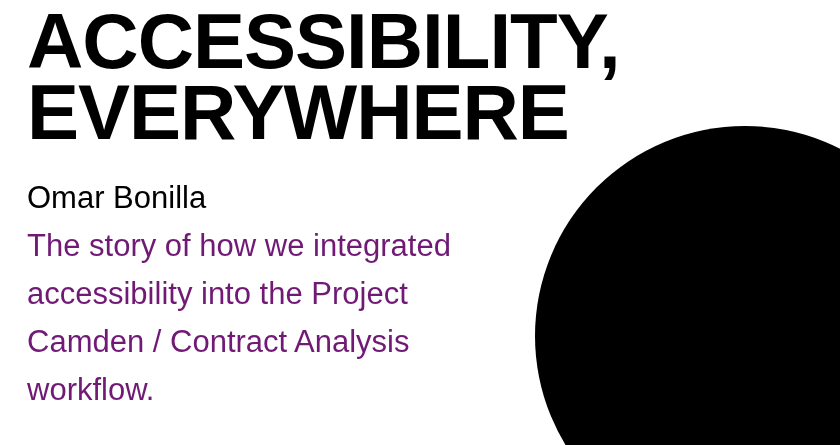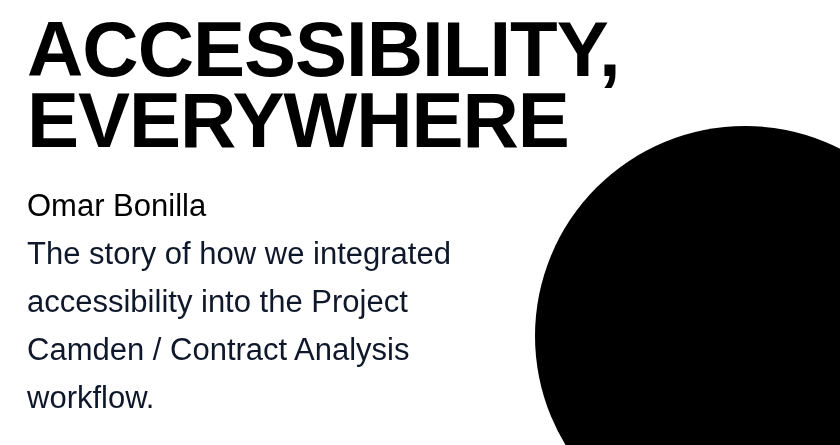--- a/index.html
+++ b/index.html
@@ -42,21 +42,21 @@
     top: 240px;
     width: 480px;
     height: 480px;
     background: #FA4A5C;
   }
 
   
   .content {
     position: absolute;
     left: 27px;
-    top: 8px;
+    top: 0;
     width: 560px;
     z-index: 5;
   }
   .slide-title {
     margin: 0;
     padding: 0;
     font-size: 78px;
     font-weight: bold;
     line-height: 71px;
     letter-spacing: -1px;
@@ -72,21 +72,21 @@
     font-weight: normal;
     line-height: 48px;
     color: #000000;
   }
   .description {
     margin: 0;
     padding: 0;
     font-size: 31px;
     font-weight: normal;
     line-height: 48px;
-    color: #0f172a;
+    color: #701a75;
     max-width: 505px;
   }
 </style>
 </head>
 <body>
 
 <div id="slide">
 
   <div class="decor-layer">
     <div class="circle" id="circle-red"></div>

